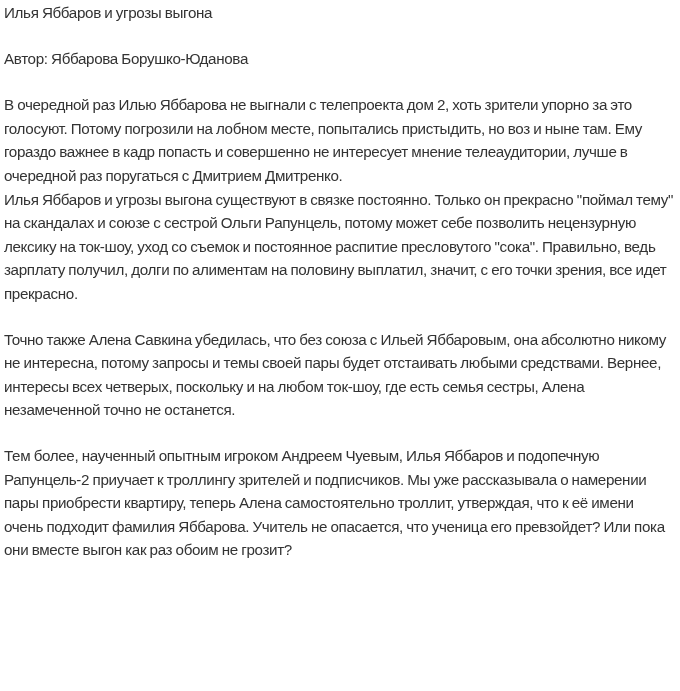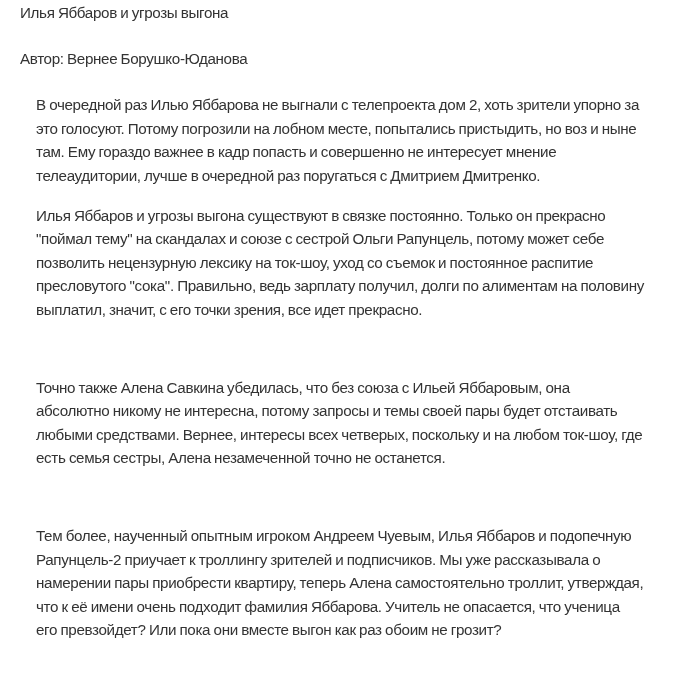--- a/index.html
+++ b/index.html
@@ -10,37 +10,37 @@
     body {
       width: 680px;
       height: 691px;
       overflow: hidden;
       font-family: "Liberation Sans", "DejaVu Sans", sans-serif;
       color: #333333;
       font-size: 15.2px;
       line-height: 23.6px;
     }
     .doc {
-      padding: 0 20px;
+      padding: 0 4px;
       letter-spacing: -0.35px;
       word-spacing: -0.5px;
     }
     .title { margin-top: 1px; }
     .author { margin-top: 22px; }
     .body { margin-top: 23px; }
-    .para { margin: 16px; }
+    .para { margin: 0; }
     .gap { height: 22px; }
     p { margin: 0; }
   </style>
 </head>
 <body>
 
 <div class="doc">
   <p class="title">Илья Яббаров и угрозы выгона</p>
-  <p class="author">Автор: Вернее Борушко-Юданова</p>
+  <p class="author">Автор: Яббарова Борушко-Юданова</p>
 
   <div class="body">
     <div>
       <p class="para">В очередной раз Илью Яббарова не выгнали с телепроекта дом 2, хоть зрители упорно за это голосуют. Потому погрозили на лобном месте, попытались пристыдить, но воз и ныне там. Ему гораздо важнее в кадр попасть и совершенно не интересует мнение телеаудитории, лучше в очередной раз поругаться с Дмитрием Дмитренко.</p>
       <p class="para">Илья Яббаров и угрозы выгона существуют в связке постоянно. Только он прекрасно "поймал тему" на скандалах и союзе с сестрой Ольги Рапунцель, потому может себе позволить нецензурную лексику на ток-шоу, уход со съемок и постоянное распитие пресловутого "сока". Правильно, ведь зарплату получил, долги по алиментам на половину выплатил, значит, с его точки зрения, все идет прекрасно.</p>
     </div>
     <div class="gap"></div>
     <div>
       <p class="para">Точно также Алена Савкина убедилась, что без союза с Ильей Яббаровым, она абсолютно никому не интересна, потому запросы и темы своей пары будет отстаивать любыми средствами. Вернее, интересы всех четверых, поскольку  и на любом ток-шоу, где есть семья сестры, Алена незамеченной точно не останется.</p>
     </div>

